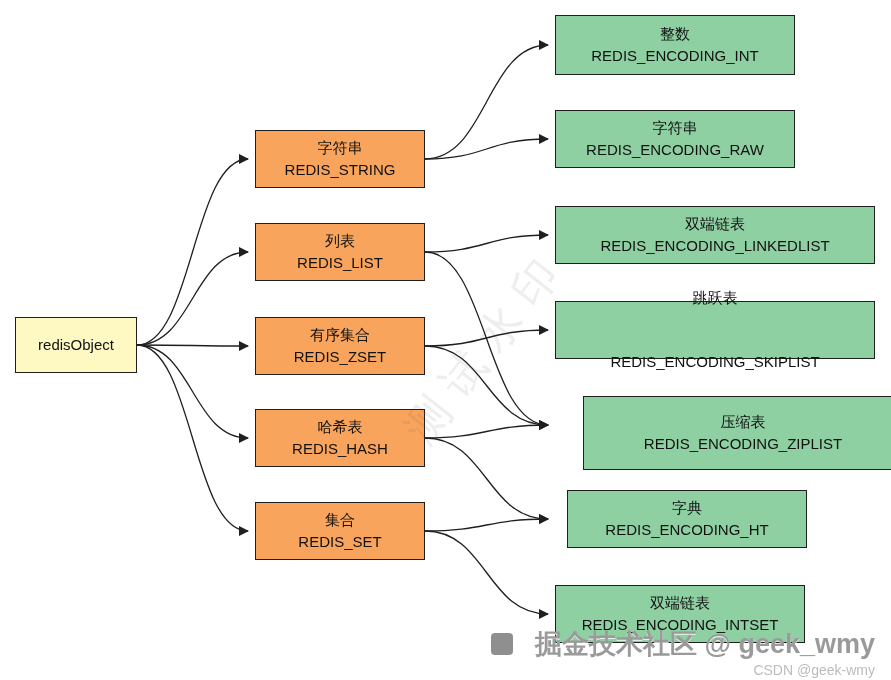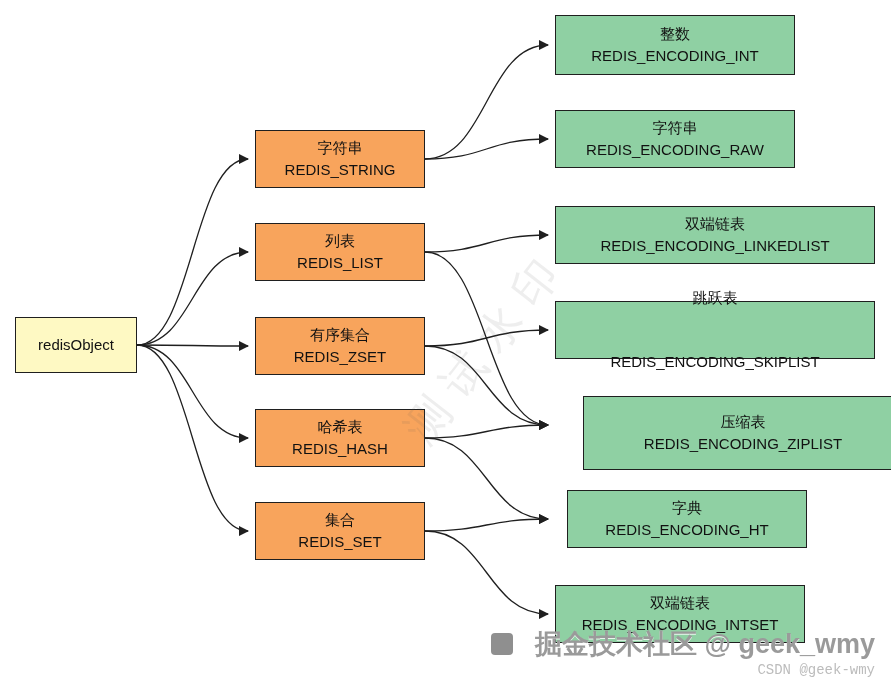--- a/index.html
+++ b/index.html
@@ -22,21 +22,21 @@
     font-size:44px;letter-spacing:14px;color:rgba(90,90,90,0.10);white-space:nowrap;
   }
   .wm-big{
     position:absolute;right:16px;bottom:18px;z-index:4;display:flex;align-items:center;gap:22px;
     font-size:27px;font-weight:bold;color:#9a9a9a;
     text-shadow:0 1px 0 rgba(255,255,255,0.8);white-space:nowrap;
   }
   .wm-icon{width:22px;height:22px;border-radius:4px;background:#8f8f8f;flex:0 0 auto;}
   .wm-small{
     position:absolute;right:16px;bottom:2px;z-index:4;
-    font-size:14px;color:#bcbcbc;white-space:nowrap;font-family:Liberation Mono, monospace;
+    font-size:14px;color:#bcbcbc;white-space:nowrap;
   }
 </style>
 </head>
 <body>
 
 <div id="canvas">
 
   <svg id="edge-layer" width="891" height="680" viewBox="0 0 891 680" xmlns="http://www.w3.org/2000/svg">
     <defs>
       <marker id="arrowhead" viewBox="0 0 10 10" refX="9" refY="5" markerWidth="8" markerHeight="8" orient="auto">

